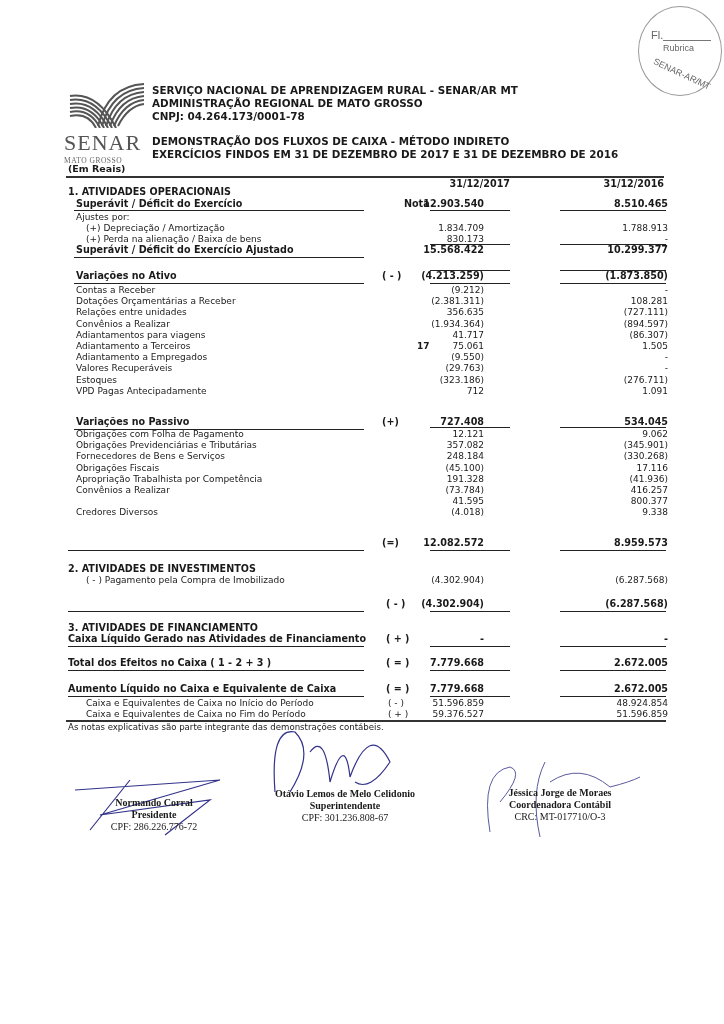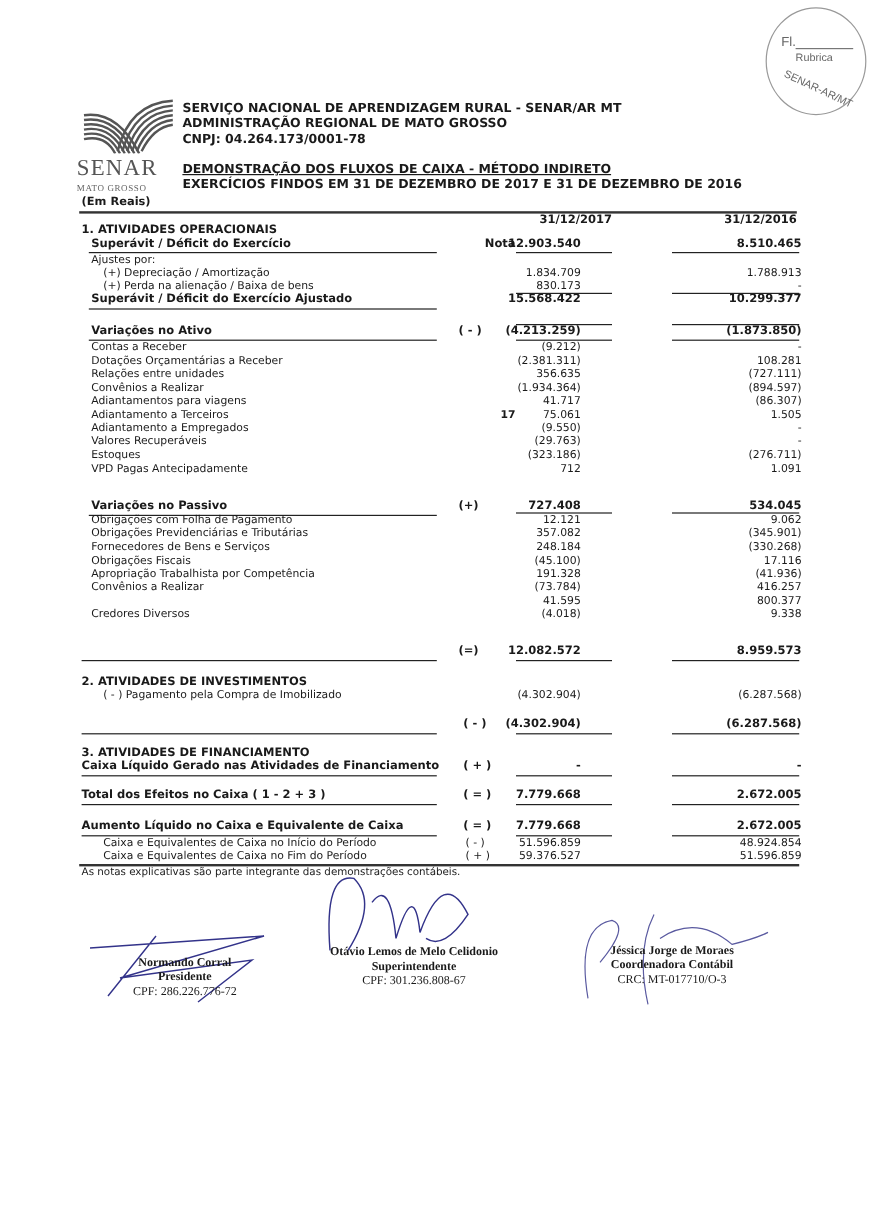--- a/index.html
+++ b/index.html
@@ -13,21 +13,21 @@
     left: 638px; top: 6px; width: 82px; height: 88px; border: 1px solid #999; border-radius: 50%;
     color: #666; font-size: 9px; font-family: "Liberation Sans", sans-serif;
   }
   .stamp .fl { position: absolute; left: 12px; top: 22px; font-size: 11px; }
   .stamp .fl-line { position: absolute; left: 24px; top: 33px; width: 48px; border-top: 1px solid #777; }
   .stamp .rub { position: absolute; left: 24px; top: 36px; }
   .stamp .senar { position: absolute; left: 12px; top: 62px; transform: rotate(25deg); font-size: 9px; }
   
   .logo { left: 64px; top: 82px; width: 90px; }
   .logo svg { display: block; margin-left: 4px; }
-  .logo .brand { font-family: "Liberation Serif", serif; font-size: 19px; color: #555; letter-spacing: 1px; margin-top: 2px; }
+  .logo .brand { font-family: "Liberation Serif", serif; font-size: 22px; color: #555; letter-spacing: 1px; margin-top: 2px; }
   .logo .sub { font-family: "Liberation Serif", serif; font-size: 7.5px; color: #666; letter-spacing: 0.5px; }
   .hdr { left: 152px; font-weight: bold; font-size: 10.4px; line-height: 13px; }
   .em-reais { left: 68px; top: 163px; font-size: 9.5px; font-weight: bold; }
   .hrule { left: 66px; width: 598px; border-top: 2px solid #333; }
   .col { font-size: 9.6px; font-weight: bold; text-align: right; }
   .row { left: 68px; width: 600px; height: 12px; font-size: 9px; line-height: 12px; }
   .row .lbl { position: absolute; left: 0; white-space: nowrap; }
   .row .ind1 { left: 8px; }
   .row .ind2 { left: 18px; }
   .row .v1 { position: absolute; right: 184px; text-align: right; margin-left: 25px; }
@@ -67,21 +67,21 @@
         <path d="M50 44 Q60 24 76 22"></path>
     </g>
   </svg>
   <div class="brand">SENAR</div>
   <div class="sub">MATO GROSSO</div>
 </div>
 
 <div class="abs hdr" style="top:84px;">SERVIÇO NACIONAL DE APRENDIZAGEM RURAL - SENAR/AR MT</div>
 <div class="abs hdr" style="top:97px;">ADMINISTRAÇÃO REGIONAL DE MATO GROSSO</div>
 <div class="abs hdr" style="top:110px;">CNPJ: 04.264.173/0001-78</div>
-<div class="abs hdr" style="top:135px;text-decoration:underline;">DEMONSTRAÇÃO DOS FLUXOS DE CAIXA - MÉTODO INDIRETO</div>
+<div class="abs hdr" style="top:135px;">DEMONSTRAÇÃO DOS FLUXOS DE CAIXA - MÉTODO INDIRETO</div>
 <div class="abs hdr" style="top:148px;">EXERCÍCIOS FINDOS EM 31 DE DEZEMBRO DE 2017 E 31 DE DEZEMBRO DE 2016</div>
 
 <div class="abs em-reais">(Em Reais)</div>
 <div class="abs hrule" style="top:176px;"></div>
 
 <div class="abs col" style="left:440px;top:178px;width:70px;">31/12/2017</div>
 <div class="abs col" style="left:594px;top:178px;width:70px;">31/12/2016</div>
 
 <div class="abs row bold" style="top:186px;">
   <span class="lbl">1. ATIVIDADES OPERACIONAIS</span>

